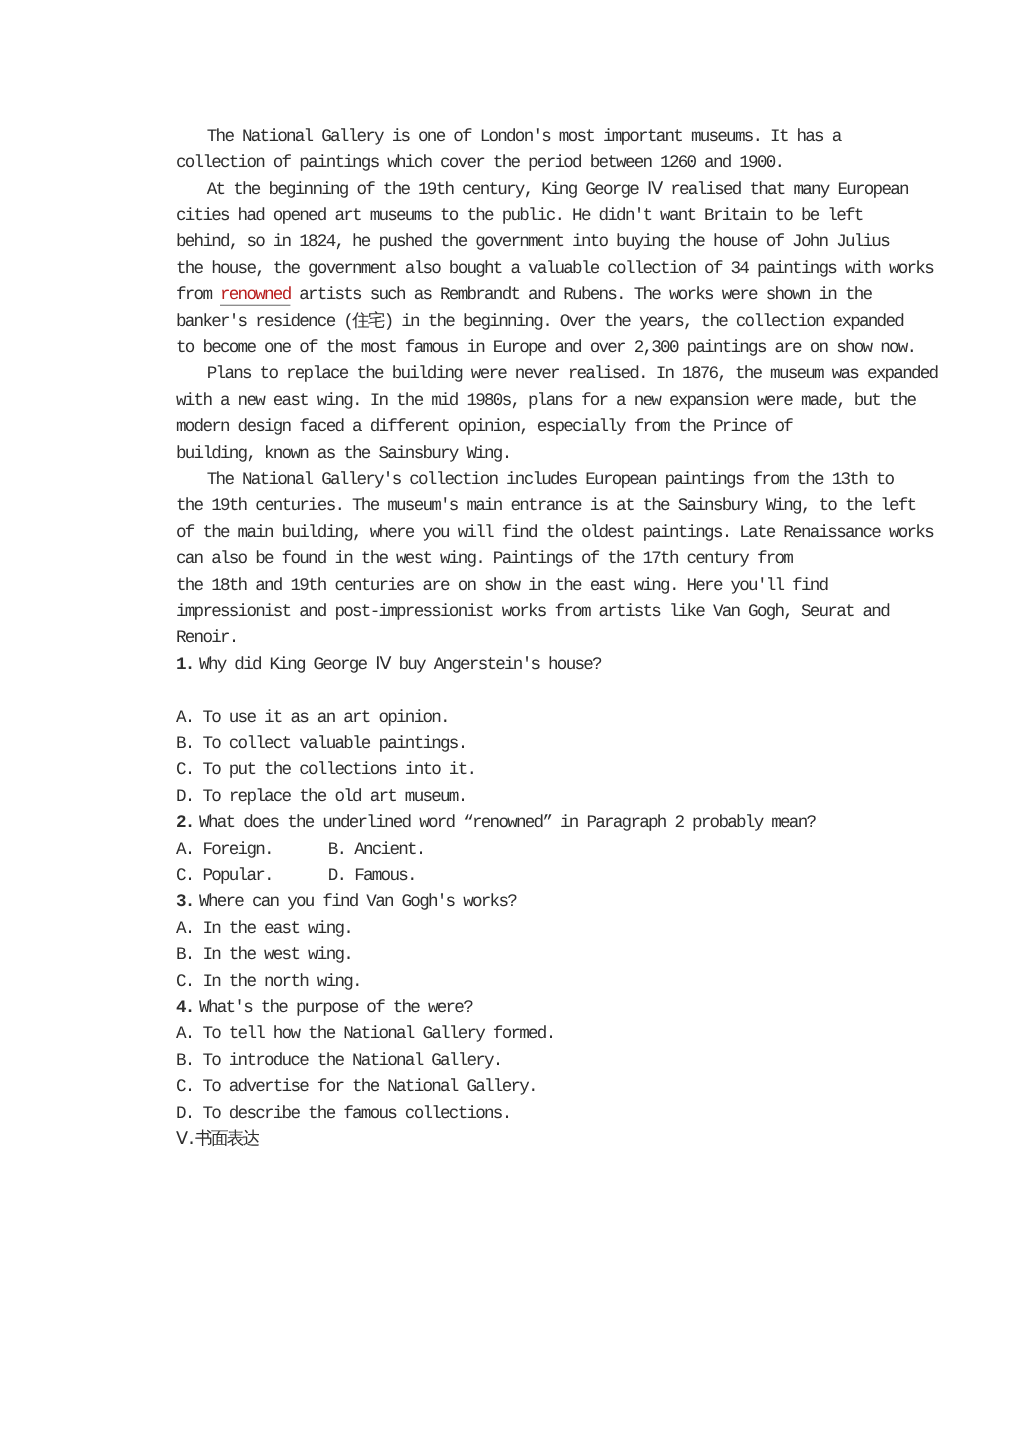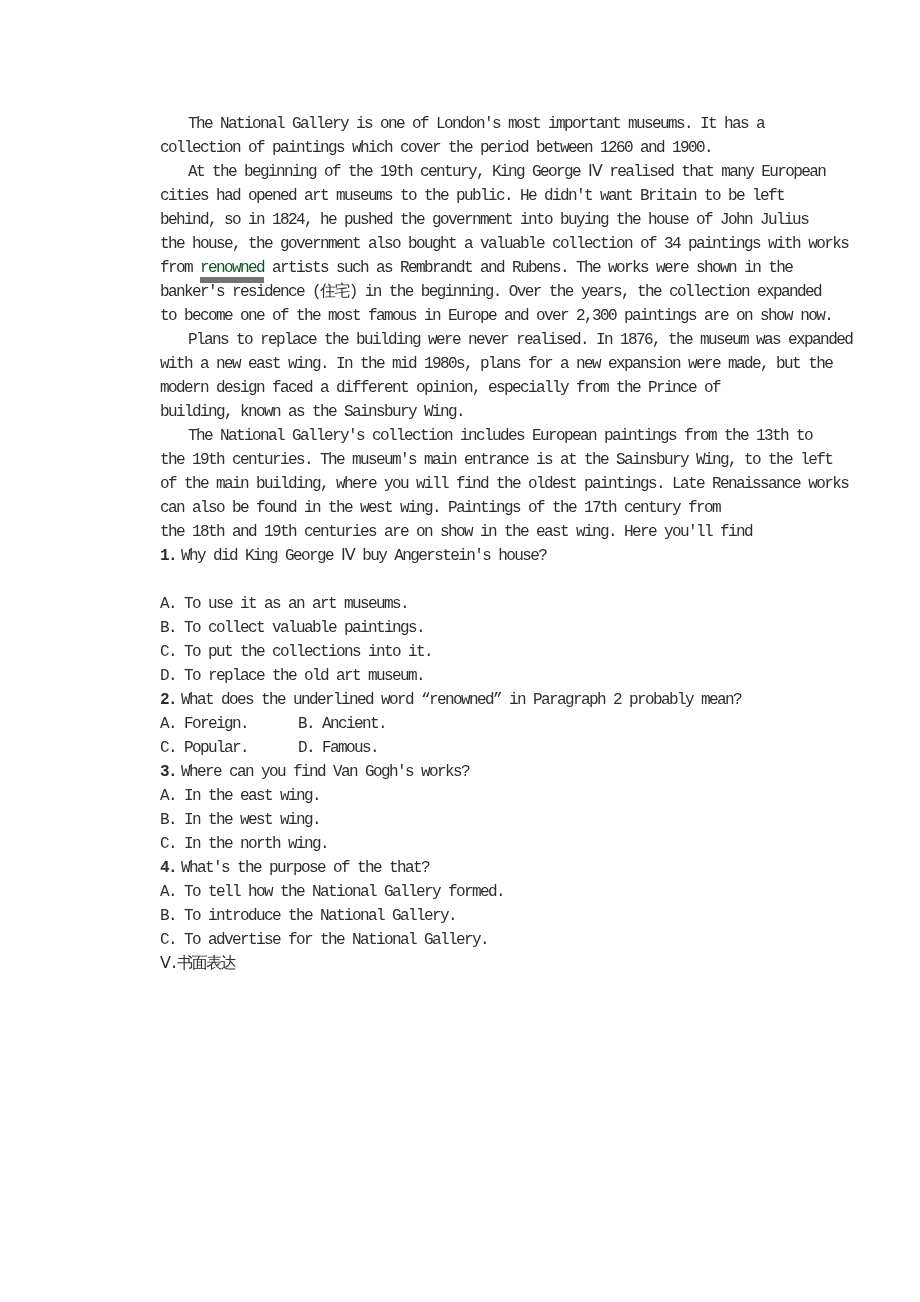--- a/index.html
+++ b/index.html
@@ -20,22 +20,22 @@
     color:#2e2e2e;
     margin-left:28px;
   }
   .line{
     height:24px;
     white-space:pre;
   }
   .indent{padding-left:28px;}
   .qnum{font-weight:bold;margin-right:5px;}
   .red-underline{
-    color:#14532d;
-    border-bottom:6px solid #737373;
+    color:#b91c1c;
+    border-bottom:1px solid #737373;
   }
   .col1{display:inline-block;width:138px;}
 </style>
 </head>
 <body>
 
 <div class="page">
   <div class="doc">
     <div id="article">
         <div class="line indent">The National Gallery is one of London's most important museums. It has a</div>
@@ -49,35 +49,38 @@
         <div class="line">to become one of the most famous in Europe and over 2,300 paintings are on show now.</div>
         <div class="line indent">Plans to replace the building were never realised. In 1876, the museum was expanded</div>
         <div class="line">with a new east wing. In the mid 1980s, plans for a new expansion were made, but the</div>
         <div class="line">modern design faced a different opinion, especially from the Prince of</div>
         <div class="line">building, known as the Sainsbury Wing.</div>
         <div class="line indent">The National Gallery's collection includes European paintings from the 13th to</div>
         <div class="line">the 19th centuries. The museum's main entrance is at the Sainsbury Wing, to the left</div>
         <div class="line">of the main building, where you will find the oldest paintings. Late Renaissance works</div>
         <div class="line">can also be found in the west wing. Paintings of the 17th century from</div>
         <div class="line">the 18th and 19th centuries are on show in the east wing. Here you'll find</div>
+        <div class="line">impressionist and post-impressionist works from artists like Van Gogh, Seurat and</div>
+        <div class="line">Renoir.</div>
       </div>
     <div id="questions">
         <div class="line"><span class="qnum">1.</span><span>Why did King George Ⅳ buy Angerstein's house?</span></div>
         <div class="line"></div>
-        <div class="line"><span>A. To use it as an art museums.</span></div>
+        <div class="line"><span>A. To use it as an art opinion.</span></div>
         <div class="line"><span>B. To collect valuable paintings.</span></div>
         <div class="line"><span>C. To put the collections into it.</span></div>
         <div class="line"><span>D. To replace the old art museum.</span></div>
         <div class="line"><span class="qnum">2.</span><span>What does the underlined word “renowned” in Paragraph 2 probably mean?</span></div>
         <div class="line"><span class="col1">A. Foreign.</span><span>B. Ancient.</span></div>
         <div class="line"><span class="col1">C. Popular.</span><span>D. Famous.</span></div>
         <div class="line"><span class="qnum">3.</span><span>Where can you find Van Gogh's works?</span></div>
         <div class="line"><span>A. In the east wing.</span></div>
         <div class="line"><span>B. In the west wing.</span></div>
         <div class="line"><span>C. In the north wing.</span></div>
-        <div class="line"><span class="qnum">4.</span><span>What's the purpose of the that?</span></div>
+        <div class="line"><span class="qnum">4.</span><span>What's the purpose of the were?</span></div>
         <div class="line"><span>A. To tell how the National Gallery formed.</span></div>
         <div class="line"><span>B. To introduce the National Gallery.</span></div>
         <div class="line"><span>C. To advertise for the National Gallery.</span></div>
+        <div class="line"><span>D. To describe the famous collections.</span></div>
       </div>
     <div class="line">Ⅴ.书面表达</div>
   </div>
 </div>
 
 </body></html>

